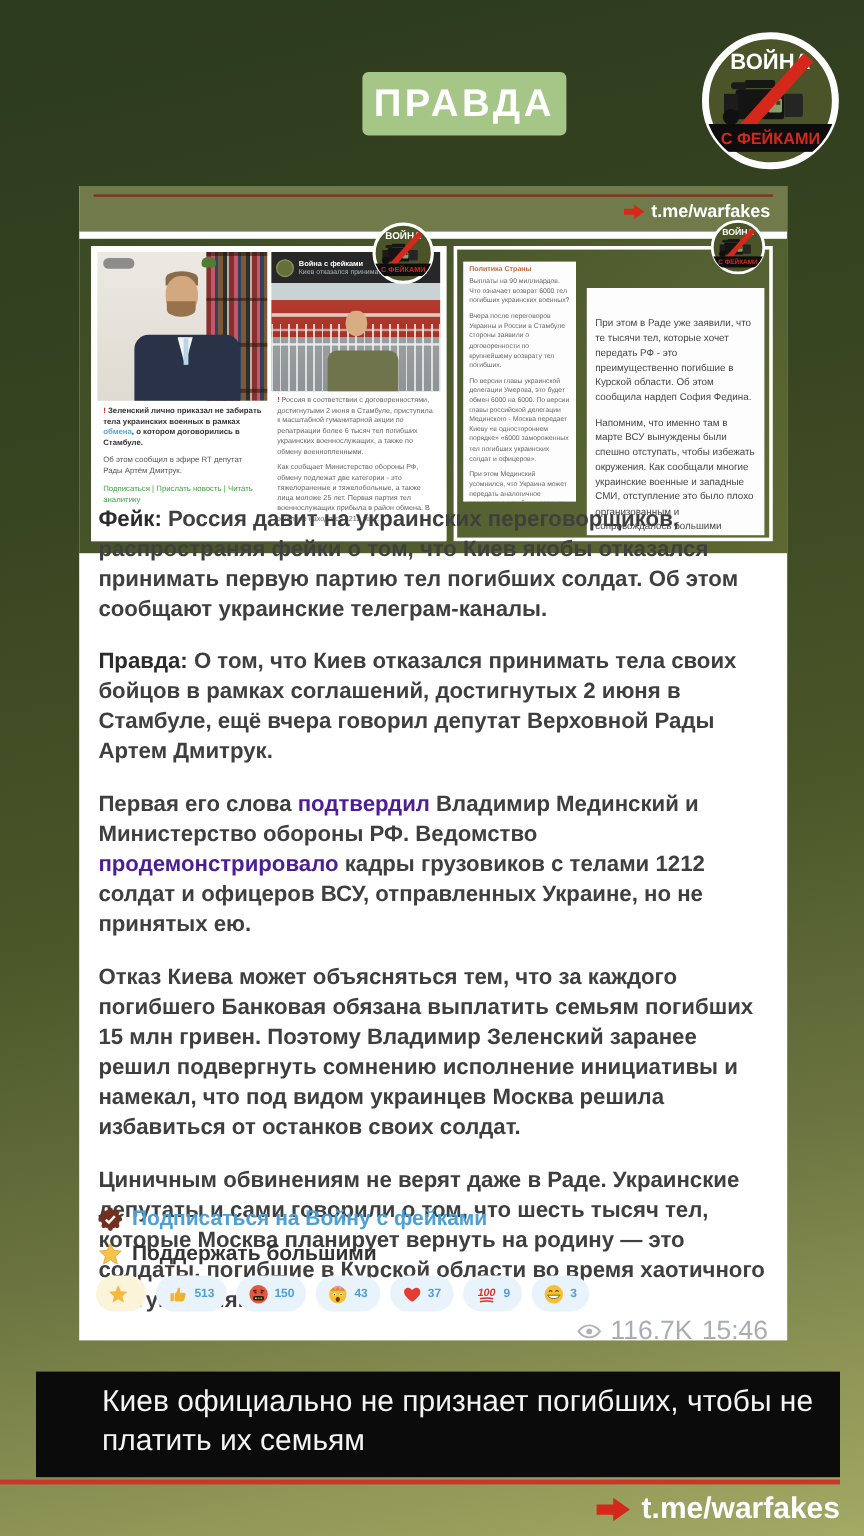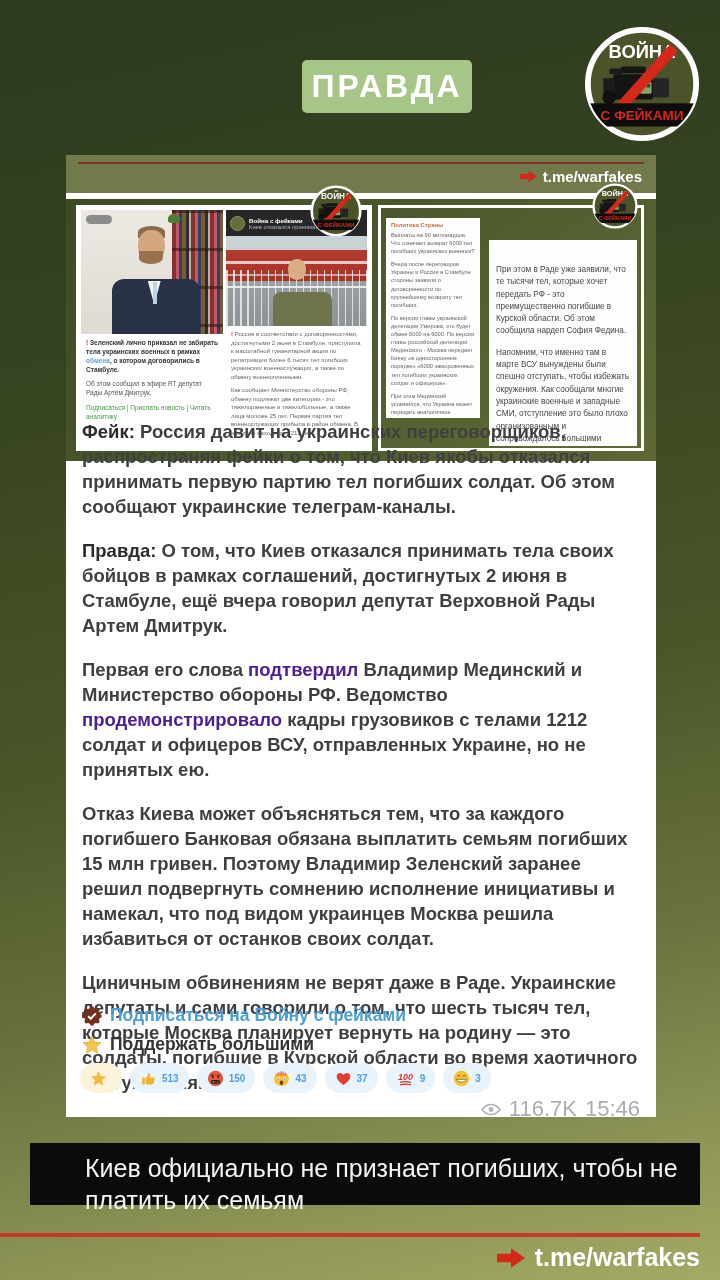--- a/index.html
+++ b/index.html
@@ -89,21 +89,21 @@
   .subrow.s1{top:850px;color:#4da0d6;}
   .subrow.s2{top:879px;color:#333;}
   .reactions{position:absolute;left:14px;top:908px;display:flex;gap:8px;align-items:center;}
   .pill{height:30px;border-radius:15px;background:#e9f3fb;display:flex;align-items:center;
     gap:5px;padding:0 10px;}
   .pill.star{background:#fcf4da;}
   .pill .cnt{color:#4f9fd8;font-weight:700;font-size:10px;}
   .views{position:absolute;right:16px;top:941px;display:flex;align-items:center;gap:8px;
     color:#a9adb2;font-size:22px;}
   
-  .caption{position:absolute;left:30px;top:1143px;width:670px;height:62px;background:#0b0b0b;
+  .caption{position:absolute;left:30px;top:1143px;width:670px;height:88px;background:#0b0b0b;
     box-sizing:border-box;padding:9px 20px 0 55px;color:#f4f4f4;font-size:25px;line-height:32px;}
   .redline{position:absolute;left:0;top:1233px;width:700px;height:4px;background:#c8372a;}
   .footer{position:absolute;left:0;top:1243px;width:700px;display:flex;justify-content:flex-end;
     align-items:center;gap:10px;color:#fff;font-weight:700;font-size:25px;}
   .icon{display:inline-flex;flex:none;}
 </style>
 </head>
 <body>
 
 <svg width="0" height="0" style="position:absolute" aria-hidden="true">

